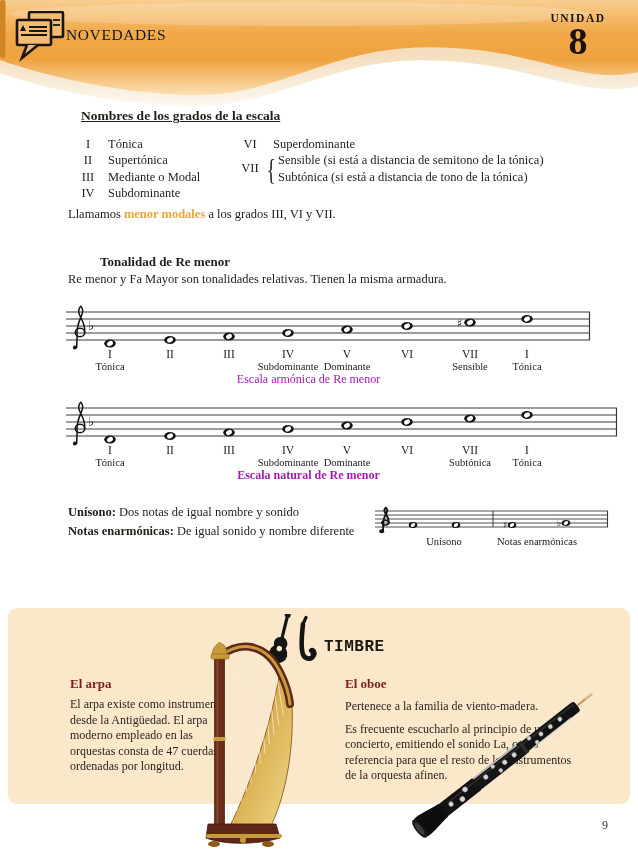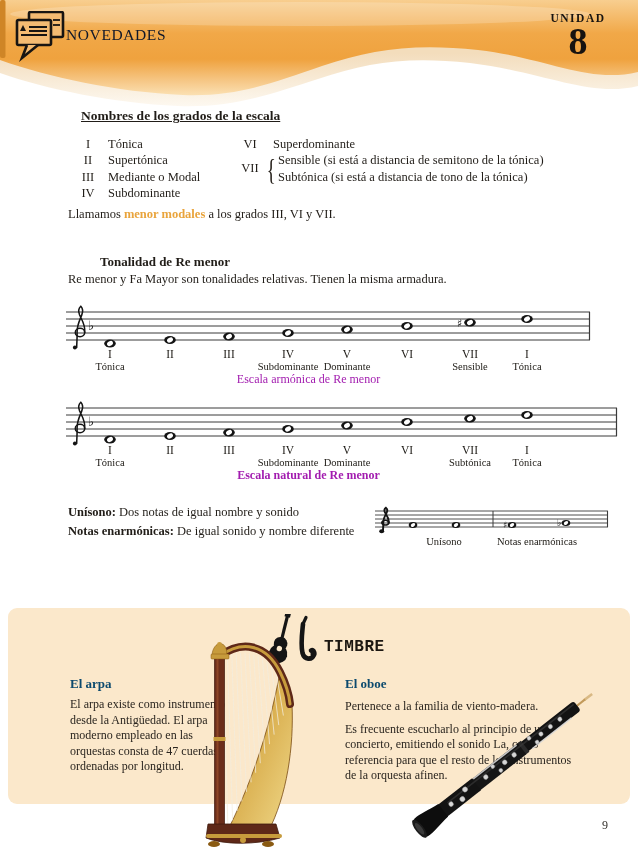--- a/index.html
+++ b/index.html
@@ -24,21 +24,21 @@
   .vii-wrap{display:flex;align-items:center;height:32.6px;font-size:12.5px;}
   .vii-num{width:28px;text-align:center;}
   .vii-brace{font-size:30px;font-weight:400;transform:scaleX(.65);width:14px;line-height:30px;color:#2a251f;}
   .vii-opts{line-height:16.3px;white-space:nowrap;}
   
   .caption{font-size:12px;text-align:center;color:#a21caf;}
   .def-line{font-size:12.5px;line-height:18.5px;white-space:nowrap;}
   
   .panel{left:8px;top:608px;width:622px;height:196px;background:#fbe8cb;border-radius:9px;}
   .timbre-h{font-size:16px;font-weight:bold;letter-spacing:.5px;color:#1c1711;}
-  .inst-h{font-size:13px;font-weight:bold;color:#0c4a6e;}
+  .inst-h{font-size:13px;font-weight:bold;color:#7f1d1d;}
   .inst-p{font-size:12px;line-height:15.5px;color:#2a251f;}
   .pageno{font-size:12px;color:#33302b;}
   svg{display:block;}
 </style>
 </head>
 <body>
 
 <div class="page">
 
   <svg class="abs" style="left:0;top:0;" width="638" height="112" viewBox="0 0 638 112">

